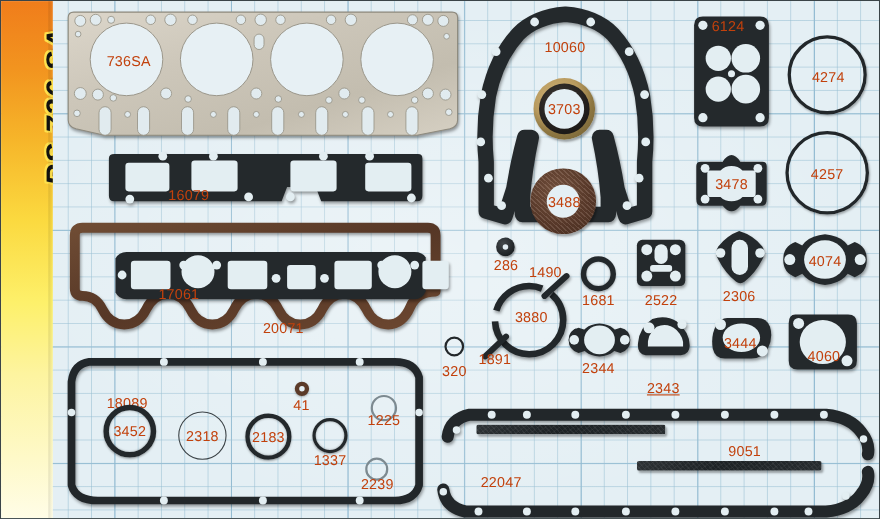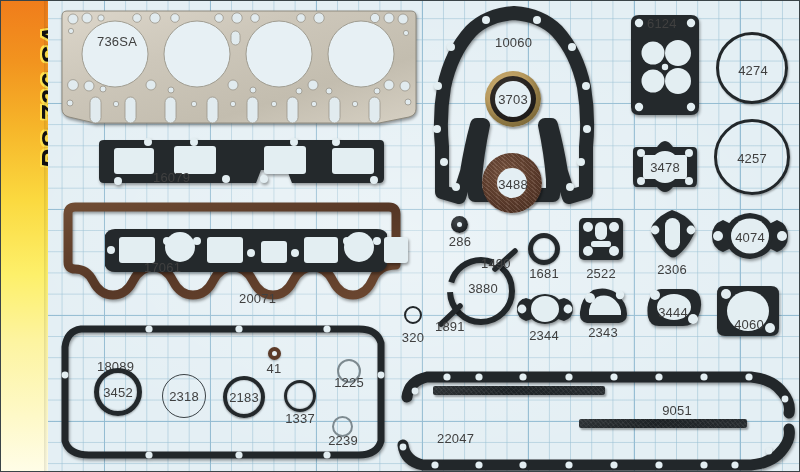--- a/index.html
+++ b/index.html
@@ -62,21 +62,21 @@
        2.5px 2.5px 2px rgba(0,0,0,.28);
   }
   #logo-tag{
     position:absolute;left:176px;top:4px;
     font-size:12.5px;font-style:italic;font-weight:bold;color:#1b1b1b;
     font-family:"DejaVu Serif",serif;
   }
 
   
   .lbl{
-    position:absolute;color:#404040;font-size:13px;font-weight:normal;
+    position:absolute;color:#c2410c;font-size:13px;font-weight:normal;
     font-family:"Liberation Sans",sans-serif;white-space:nowrap;
     letter-spacing:.2px;
   }
   .lbl.c{transform:translate(-50%,-50%);}
 
   
   .mat-black{
     background:
       repeating-linear-gradient(48deg, rgba(255,255,255,.055) 0 1px, rgba(0,0,0,0) 1px 3px),
       repeating-linear-gradient(-38deg, rgba(255,255,255,.04) 0 1px, rgba(0,0,0,0) 1px 4px),
@@ -171,21 +171,21 @@
       <rect x="270" y="92" width="11" height="26" rx="5.5"></rect>
       <rect x="310" y="92" width="11" height="26" rx="5.5"></rect>
       <circle cx="57" cy="99" r="2.7"></circle>
         <circle cx="135" cy="99" r="2.7"></circle>
       <circle cx="174" cy="99" r="2.7"></circle>
         <circle cx="215" cy="99" r="2.7"></circle>
       <circle cx="255" cy="99" r="2.7"></circle>
         <circle cx="296" cy="99" r="2.7"></circle>
     </g>
   </svg>
-  <div class="lbl" style="left:96px;top:33px;">736SA</div>
+  <div class="lbl" style="left:96px;top:47px;">736SA</div>
 
   <svg class="part shadowed" style="left:95px;top:133px;" width="290" height="55">
     <path d="M8 6 L284 6 Q288 6 288 10 L288 44 Q288 49 283 49 L196 49 L191 36 L165 36 L160 49 L8 49 Q3 49 3 44 L3 10 Q3 6 8 6 Z" fill="#24292c"></path>
     <g fill="#e3eef2">
       <rect x="18" y="14" width="40" height="26" rx="3"></rect>
       <rect x="78" y="12" width="42" height="28" rx="3"></rect>
       <rect x="168" y="12" width="42" height="28" rx="3"></rect>
       <rect x="236" y="14" width="42" height="26" rx="3"></rect>
       <circle cx="22" cy="47" r="4"></circle>
         <circle cx="52" cy="8" r="4"></circle>
@@ -318,21 +318,21 @@
   <div class="lbl c" style="left:459px;top:240px;">286</div>
 
   <svg class="part shadowed" style="left:440px;top:250px;" width="80" height="80">
     <circle cx="40" cy="40" r="31" fill="none" stroke="#22272a" stroke-width="6" stroke-dasharray="120 10 52 10" stroke-dashoffset="24" stroke-linecap="butt"></circle>
   </svg>
   <div class="lbl c" style="left:482px;top:287px;">3880</div>
 
   <svg class="part shadowed" style="left:492px;top:247px;" width="26" height="24">
     <line x1="2" y1="21" x2="22" y2="3" stroke="#22272a" stroke-width="5.5" stroke-linecap="round"></line>
   </svg>
-  <div class="lbl" style="left:480px;top:239px;margin-top:16px;">1490</div>
+  <div class="lbl" style="left:480px;top:239px;">1490</div>
 
   <svg class="part shadowed" style="left:437px;top:302px;" width="26" height="24">
     <line x1="3" y1="21" x2="22" y2="3" stroke="#22272a" stroke-width="5.5" stroke-linecap="round"></line>
   </svg>
   <div class="lbl" style="left:434px;top:318px;">1891</div>
 
   <div class="ring thin" style="left:403px;top:305px;width:18px;height:18px;border-width:2.2px;border-color:#22272a;"></div>
   <div class="lbl c" style="left:412px;top:336px;">320</div>
 
   <div class="ring black" style="left:527px;top:232px;width:32px;height:32px;border-width:5px;"></div>
@@ -361,21 +361,21 @@
       <circle cx="53" cy="18" r="4.4" fill="#e3eef2"></circle>
   </svg>
   <div class="lbl c" style="left:543px;top:334px;">2344</div>
 
   <svg class="part shadowed" style="left:576px;top:285px;" width="54" height="42">
     <path d="M16 4 Q28 0 38 6 Q50 16 50 28 Q50 36 42 37 L10 37 Q2 36 3 26 Q4 12 16 4 Z" fill="#24292c"></path>
     <path d="M20 11 Q30 7 38 14 Q45 21 44 29 L12 29 Q11 18 20 11 Z" fill="#e3eef2"></path>
     <circle cx="13" cy="12" r="5" fill="#e3eef2"></circle>
     <circle cx="43" cy="9" r="4.2" fill="#e3eef2"></circle>
   </svg>
-  <div class="lbl c" style="left:602px;top:331px;">2343</div>
+  <div class="lbl c" style="left:602px;top:352px;text-decoration:underline;">2343</div>
 
   <svg class="part shadowed" style="left:624px;top:10px;" width="80" height="110">
     <path d="M14 4 L66 4 Q74 4 74 12 L74 96 Q74 104 66 104 L14 104 Q6 104 6 96 L6 12 Q6 4 14 4 Z" fill="#24292c"></path>
     <g fill="#e3eef2">
       <circle cx="14" cy="12" r="4.2"></circle>
         <circle cx="66" cy="12" r="4.2"></circle>
       <circle cx="14" cy="96" r="4.2"></circle>
         <circle cx="66" cy="96" r="4.2"></circle>
       <circle cx="28" cy="42" r="11.5"></circle>
         <circle cx="53" cy="42" r="13"></circle>

